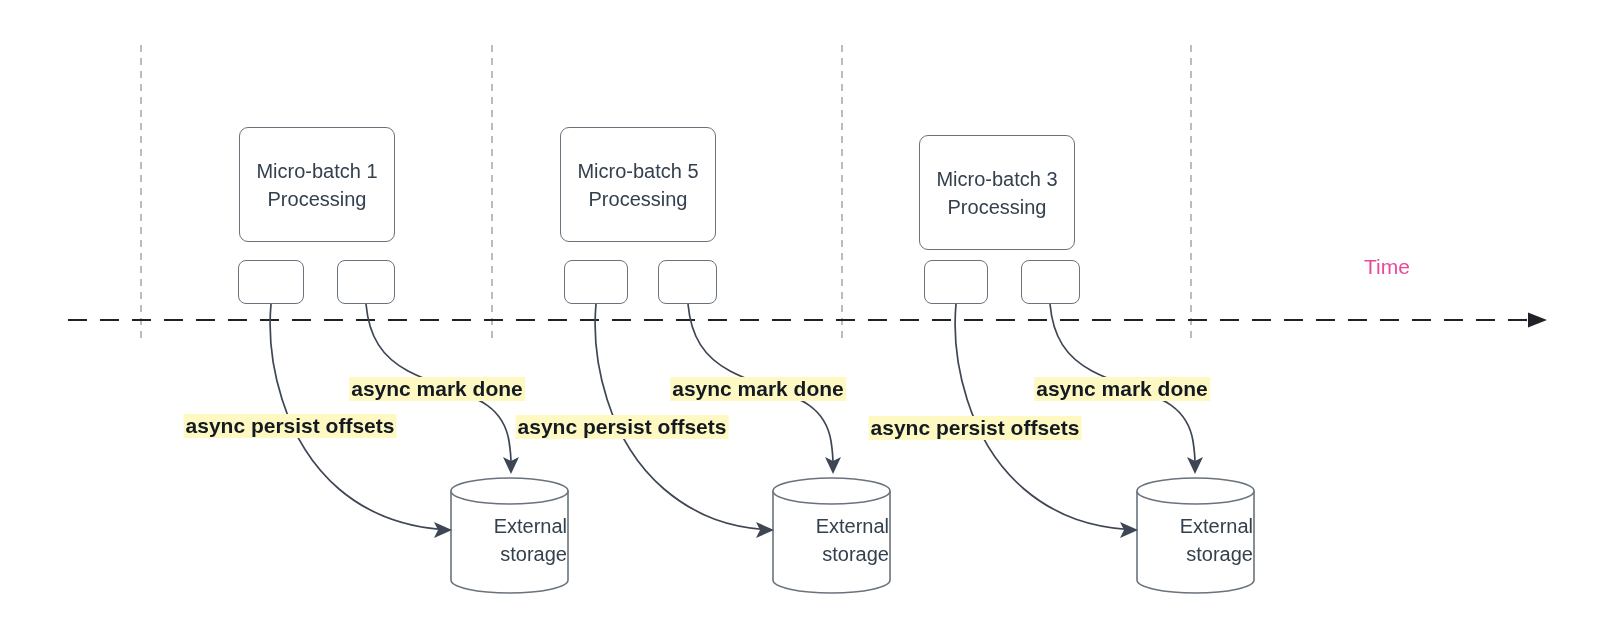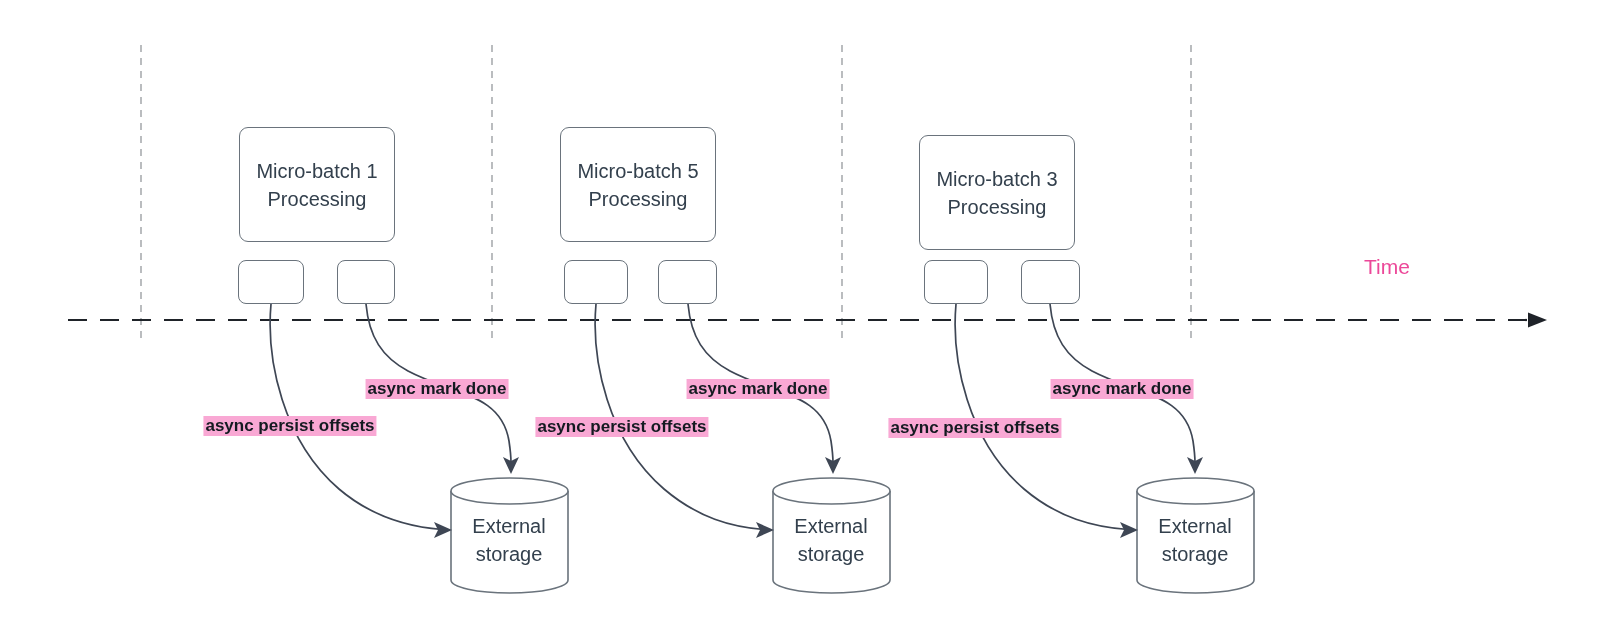--- a/index.html
+++ b/index.html
@@ -43,32 +43,32 @@
     position: absolute;
     box-sizing: border-box;
     height: 44px;
     border: 1.5px solid #6a737c;
     border-radius: 8px;
     background: #ffffff;
   }
   .arrow-label {
     position: absolute;
     transform: translate(-50%, -50%);
-    font-size: 17px;
+    font-size: 21px;
     font-weight: bold;
     color: #141a21;
-    background: #f9a8d4;
+    background: #fef9c3;
     padding: 0 2px;
     white-space: nowrap;
   }
   .storage-label {
     position: absolute;
     width: 116px;
     transform: translateX(-50%);
-    text-align: center;
+    text-align: right;
     color: #33404d;
     font-size: 20px;
     line-height: 28px;
   }
   .time-label {
     position: absolute;
     transform: translate(-50%, -50%);
     color: #ec4899;
     font-size: 21px;
   }

